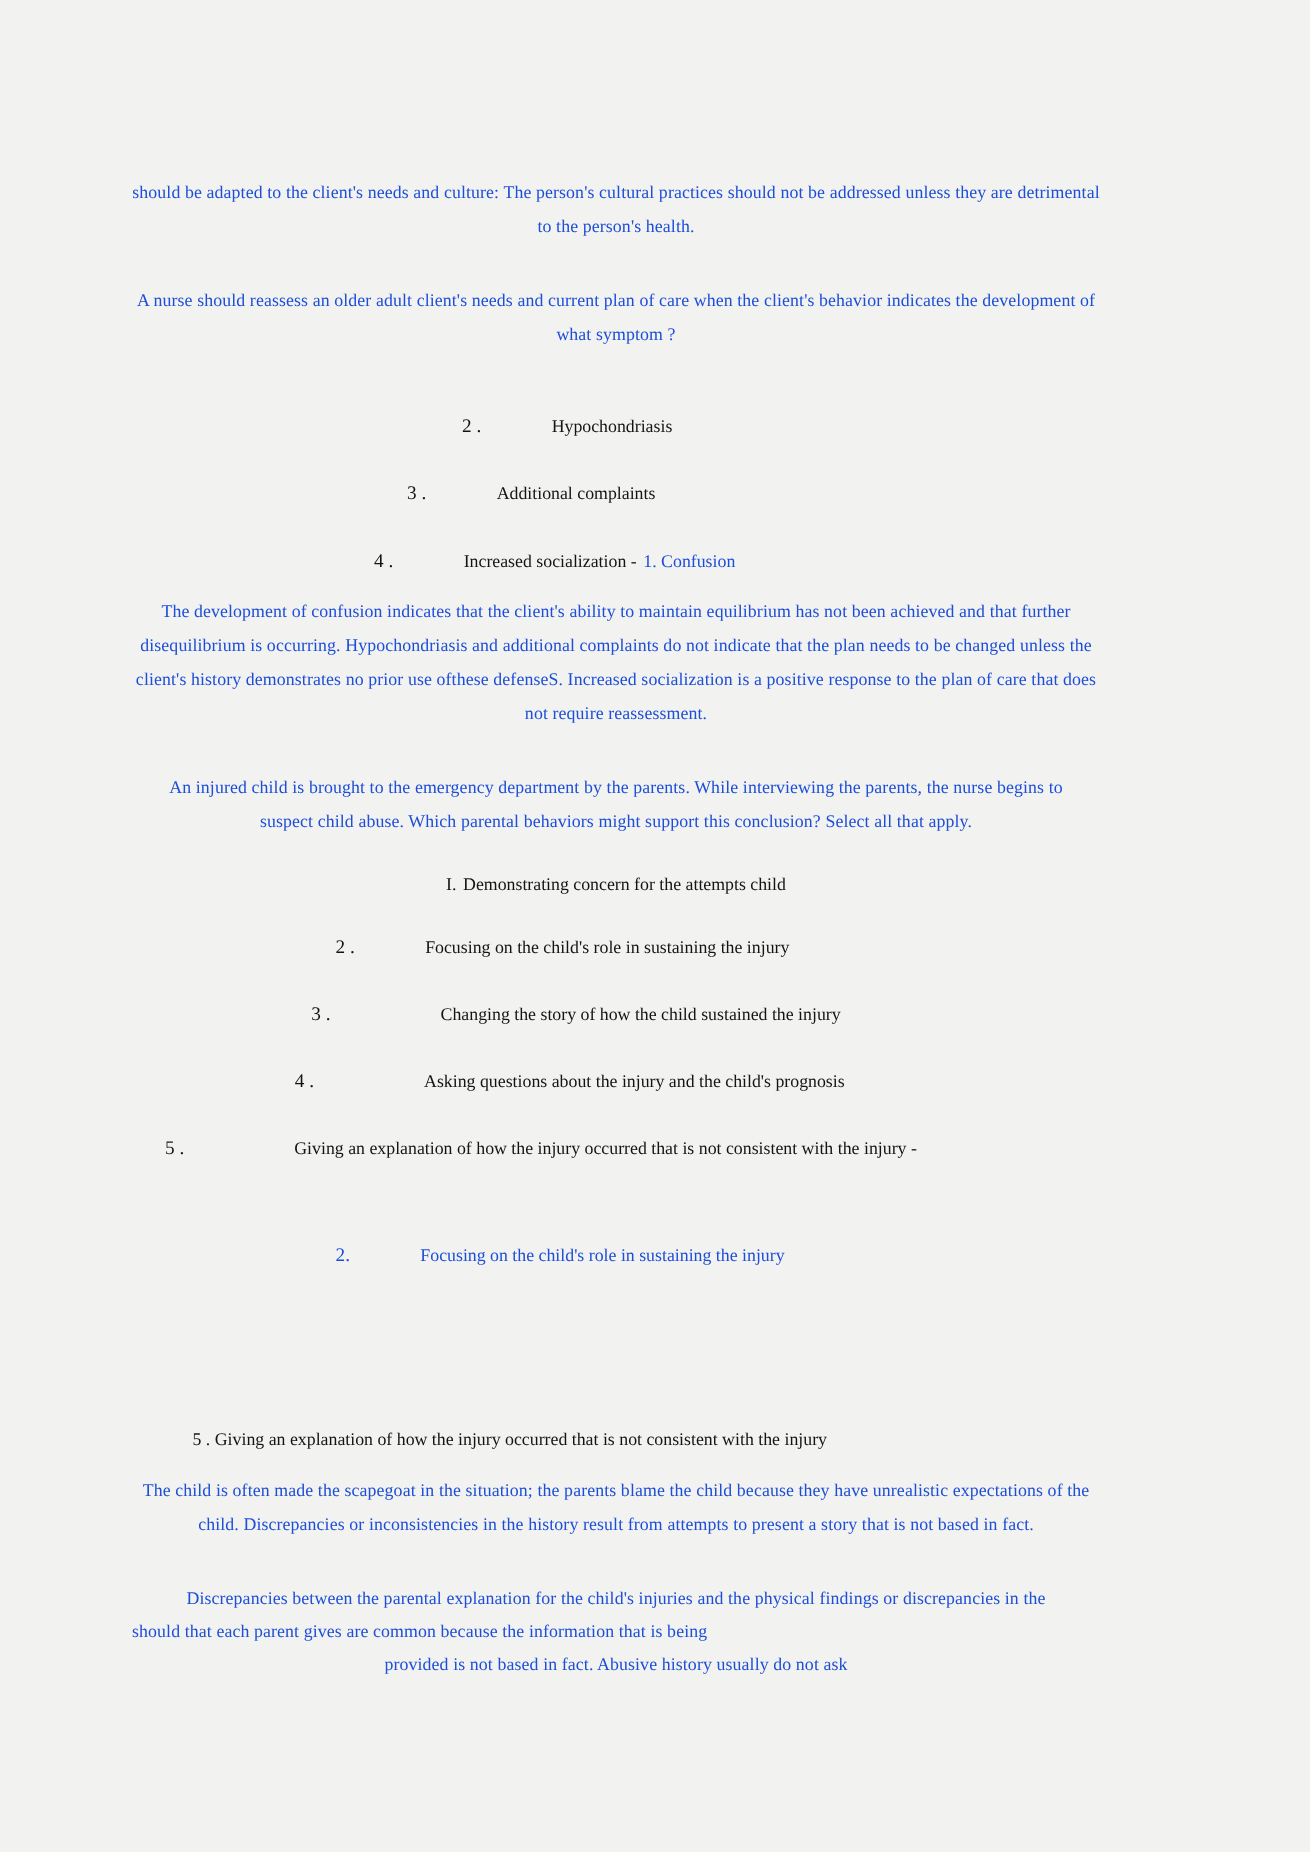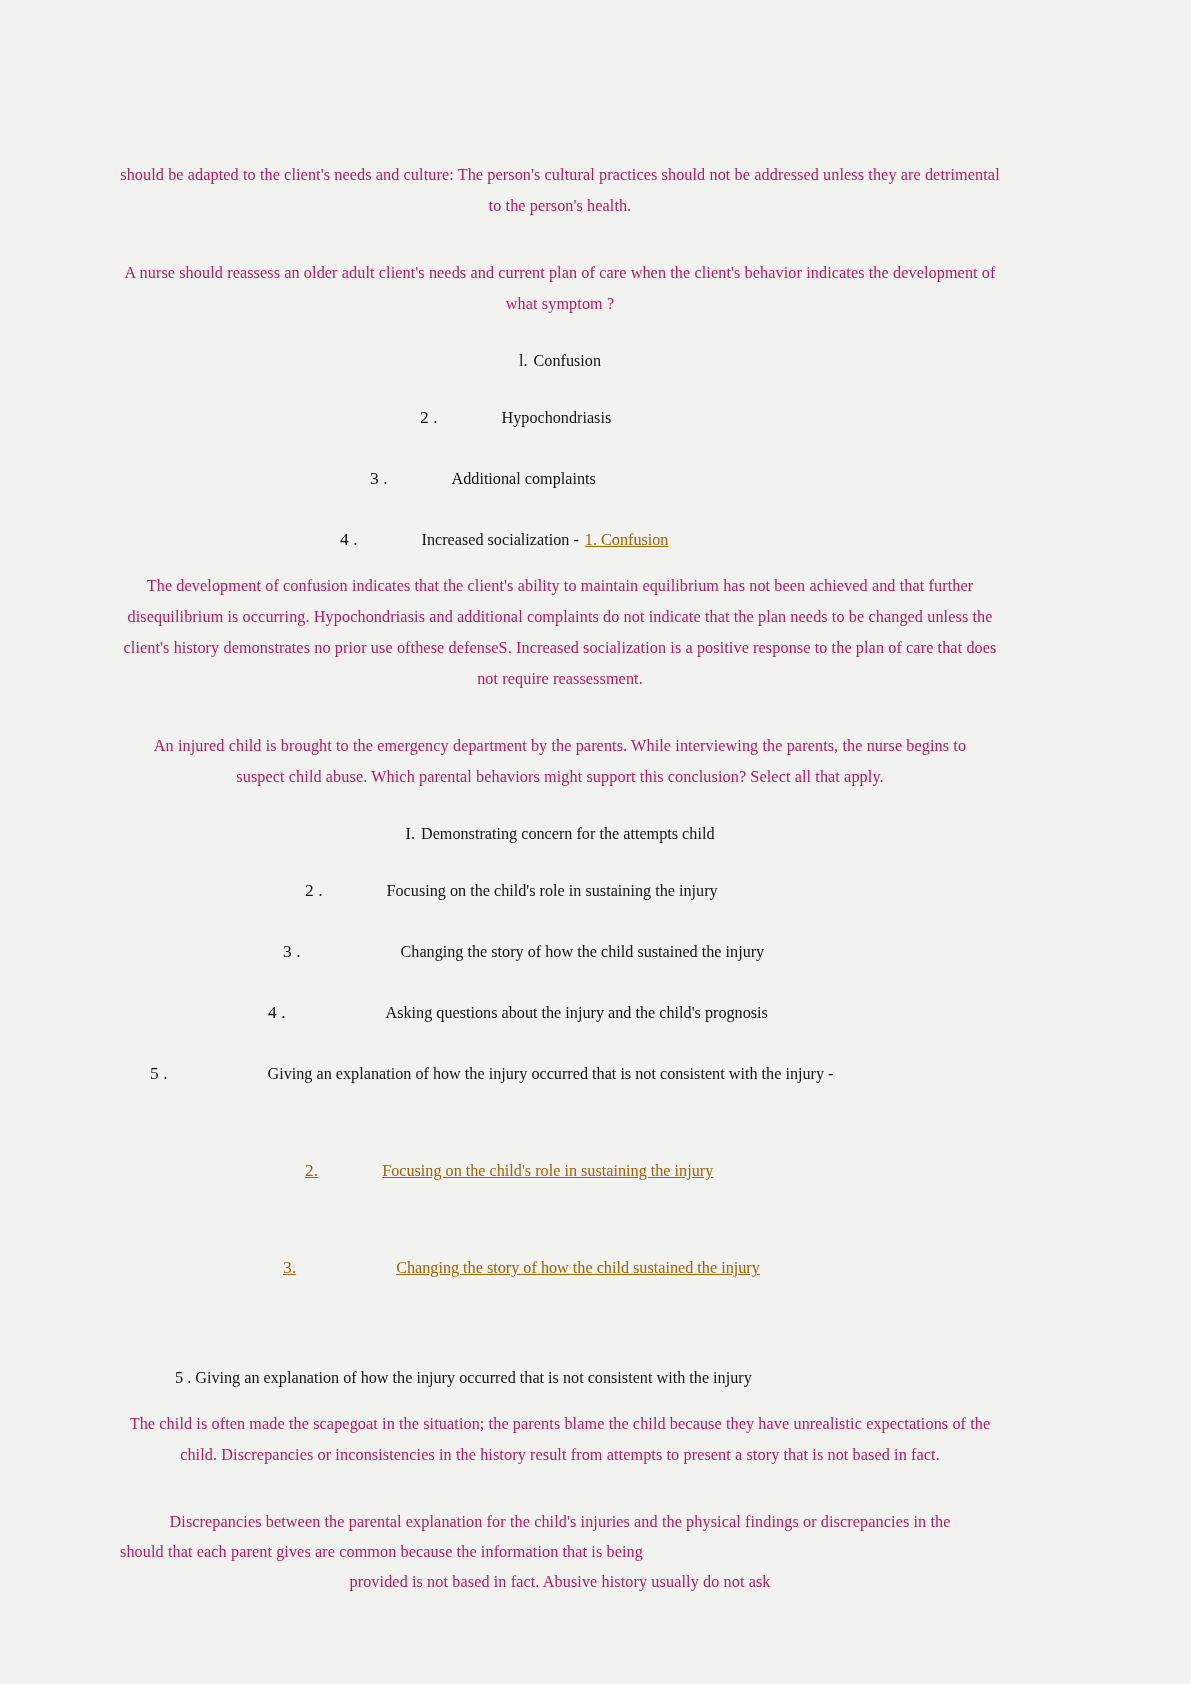--- a/index.html
+++ b/index.html
@@ -26,21 +26,21 @@
     position: absolute;
     left: 120px;
     top: 160px;
     width: 880px;
   }
   .para {
     text-align: center;
     font-size: 16.2px;
     line-height: 31px;
     margin: 0 0 14px 0;
-    color: #be185d;
+    color: #1d4ed8;
     letter-spacing: 0.1px;
   }
   .para.tight {
     line-height: 30px;
   }
   .gap-sm { height: 12px; }
   .gap-md { height: 22px; }
   .gap-xl { height: 58px; }
 
   
@@ -59,22 +59,21 @@
   .opt .txt {
     display: inline-block;
   }
   .opt-inline {
     text-align: center;
     font-size: 16.2px;
     line-height: 30px;
     margin: 0;
   }
   .answer {
-    color: #a16207;
-    text-decoration: underline;
+    color: #1d4ed8;
   }
   .indent-c { padding-left: 300px; }
   .indent-d { padding-left: 250px; }
   .indent-f { padding-left: 30px; }
   .indent-g { padding-left: 185px; }
   .indent-h { padding-left: 170px; }
   .indent-i { padding-left: 130px; }
   .spacer-num { display: inline-block; width: 64px; }
   .spacer-num-wide { display: inline-block; width: 100px; }
 </style>
@@ -85,21 +84,20 @@
   <div class="content">
 
     <p class="para">should be adapted to the client's needs and culture: The person's cultural practices should not be addressed unless they are detrimental to the person's health.</p>
 
     <div class="gap-md"></div>
 
     <p class="para">A nurse should reassess an older adult client's needs and current plan of care when the client's behavior indicates the development of what symptom ?</p>
 
     <div class="gap-sm"></div>
 
-    <p class="opt-inline"><span>l.</span><span class="spacer-num" style="width:6px"></span><span>Confusion</span></p>
 
     <div class="gap-md"></div>
 
     <p class="opt indent-c"><span class="num">2 .</span><span class="spacer-num"></span><span class="txt">Hypochondriasis</span></p>
 
     <div class="gap-md"></div>
 
     <p class="opt indent-d"><span class="num">3 .</span><span class="spacer-num"></span><span class="txt">Additional complaints</span></p>
 
     <div class="gap-md"></div>
@@ -133,21 +131,20 @@
     <div class="gap-md"></div>
 
     <p class="opt indent-f"><span class="num">5 .</span><span class="spacer-num-wide"></span><span class="txt">Giving an explanation of how the injury occurred that is not consistent with the injury -</span></p>
 
     <div class="gap-xl"></div>
 
     <p class="opt indent-g"><span class="num answer">2.</span><span class="spacer-num"></span><span class="txt answer">Focusing on the child's role in sustaining the injury</span></p>
 
     <div class="gap-xl"></div>
 
-    <p class="opt indent-h" style="padding-left:163px"><span class="num answer">3.</span><span class="spacer-num-wide"></span><span class="txt answer">Changing the story of how the child sustained the injury</span></p>
 
     <div class="gap-xl"></div>
     <div style="height:14px"></div>
 
     <p class="opt" style="padding-left:55px">5 . Giving an explanation of how the injury occurred that is not consistent with the injury</p>
 
     <div class="gap-sm"></div>
 
     <p class="para">The child is often made the scapegoat in the situation; the parents blame the child because they have unrealistic expectations of the child. Discrepancies or inconsistencies in the history result from attempts to present a story that is not based in fact.</p>
 

